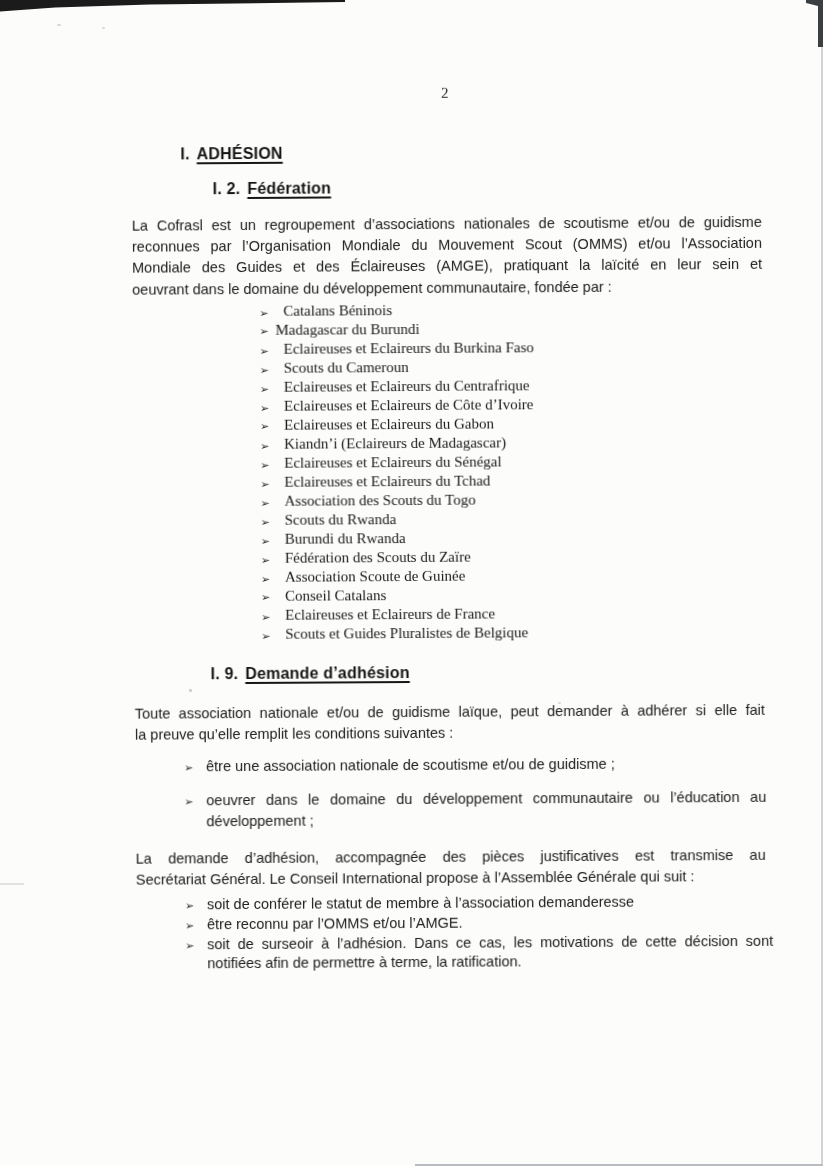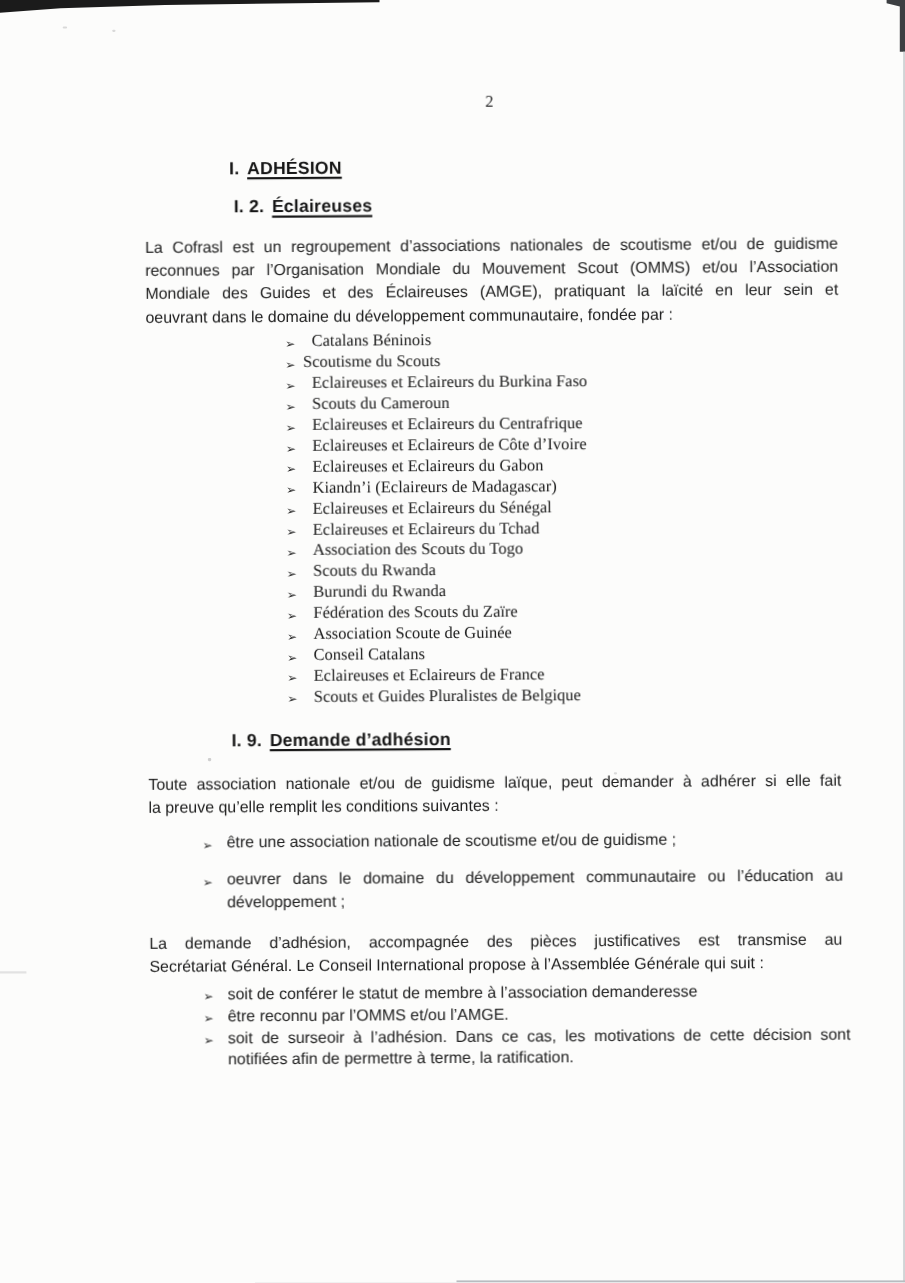--- a/index.html
+++ b/index.html
@@ -9,21 +9,21 @@
   }
   .tilt{
     position:absolute;inset:0;transform:rotate(-0.35deg);
     transform-origin:50% 50%;filter:blur(0.15px);
   }
   
   .pagenum{position:absolute;left:444px;top:85px;font-family:"Liberation Serif",serif;font-size:15px;color:#2a2a2a;}
   .h{position:absolute;font-size:16px;font-weight:700;color:#161616;letter-spacing:.2px;}
   .h .hnum{margin-right:7px;}
   .u{text-decoration:underline;text-decoration-thickness:1.6px;text-underline-offset:3px;}
-  .h1{left:183px;top:144px;margin-left:28px;}
+  .h1{left:183px;top:144px;}
   .h2{left:215px;top:179px;}
   .h3{left:210px;top:664px;}
   .para{position:absolute;left:134px;width:630px;font-size:14.5px;line-height:21.2px;}
   .p1{top:214px;}
   .p2{top:702px;}
   .p3{top:847px;}
   .jl{text-align:justify;text-align-last:justify;}
   .ll{text-align:left;}
   
   .founders{position:absolute;left:261px;top:301px;width:500px;
@@ -61,38 +61,38 @@
 
   <div class="tilt">
 
     <div class="pagenum">2</div>
 
     <div class="h h1">
       <span class="hnum">I.</span><span class="u">ADHÉSION</span>
     </div>
 
     <div class="h h2">
-      <span class="hnum">I. 2.</span><span class="u">Éclaireuses</span>
+      <span class="hnum">I. 2.</span><span class="u">Fédération</span>
     </div>
 
     <div class="para p1">
       <div class="jl">La Cofrasl est un regroupement d’associations nationales de scoutisme et/ou de guidisme</div>
       <div class="jl">reconnues par l’Organisation Mondiale du Mouvement Scout (OMMS) et/ou l’Association</div>
       <div class="jl">Mondiale des Guides et des Éclaireuses (AMGE), pratiquant la laïcité en leur sein et</div>
       <div class="ll">oeuvrant dans le domaine du développement communautaire, fondée par :</div>
     </div>
 
     <div class="founders">
       <div class="fli">
           <span class="arrow">➢</span>
           <span>Catalans Béninois</span>
         </div>
       <div class="fli tight">
           <span class="arrow">➢</span>
-          <span>Scoutisme du Scouts</span>
+          <span>Madagascar du Burundi</span>
         </div>
       <div class="fli">
           <span class="arrow">➢</span>
           <span>Eclaireuses et Eclaireurs du Burkina Faso</span>
         </div>
       <div class="fli">
           <span class="arrow">➢</span>
           <span>Scouts du Cameroun</span>
         </div>
       <div class="fli">

